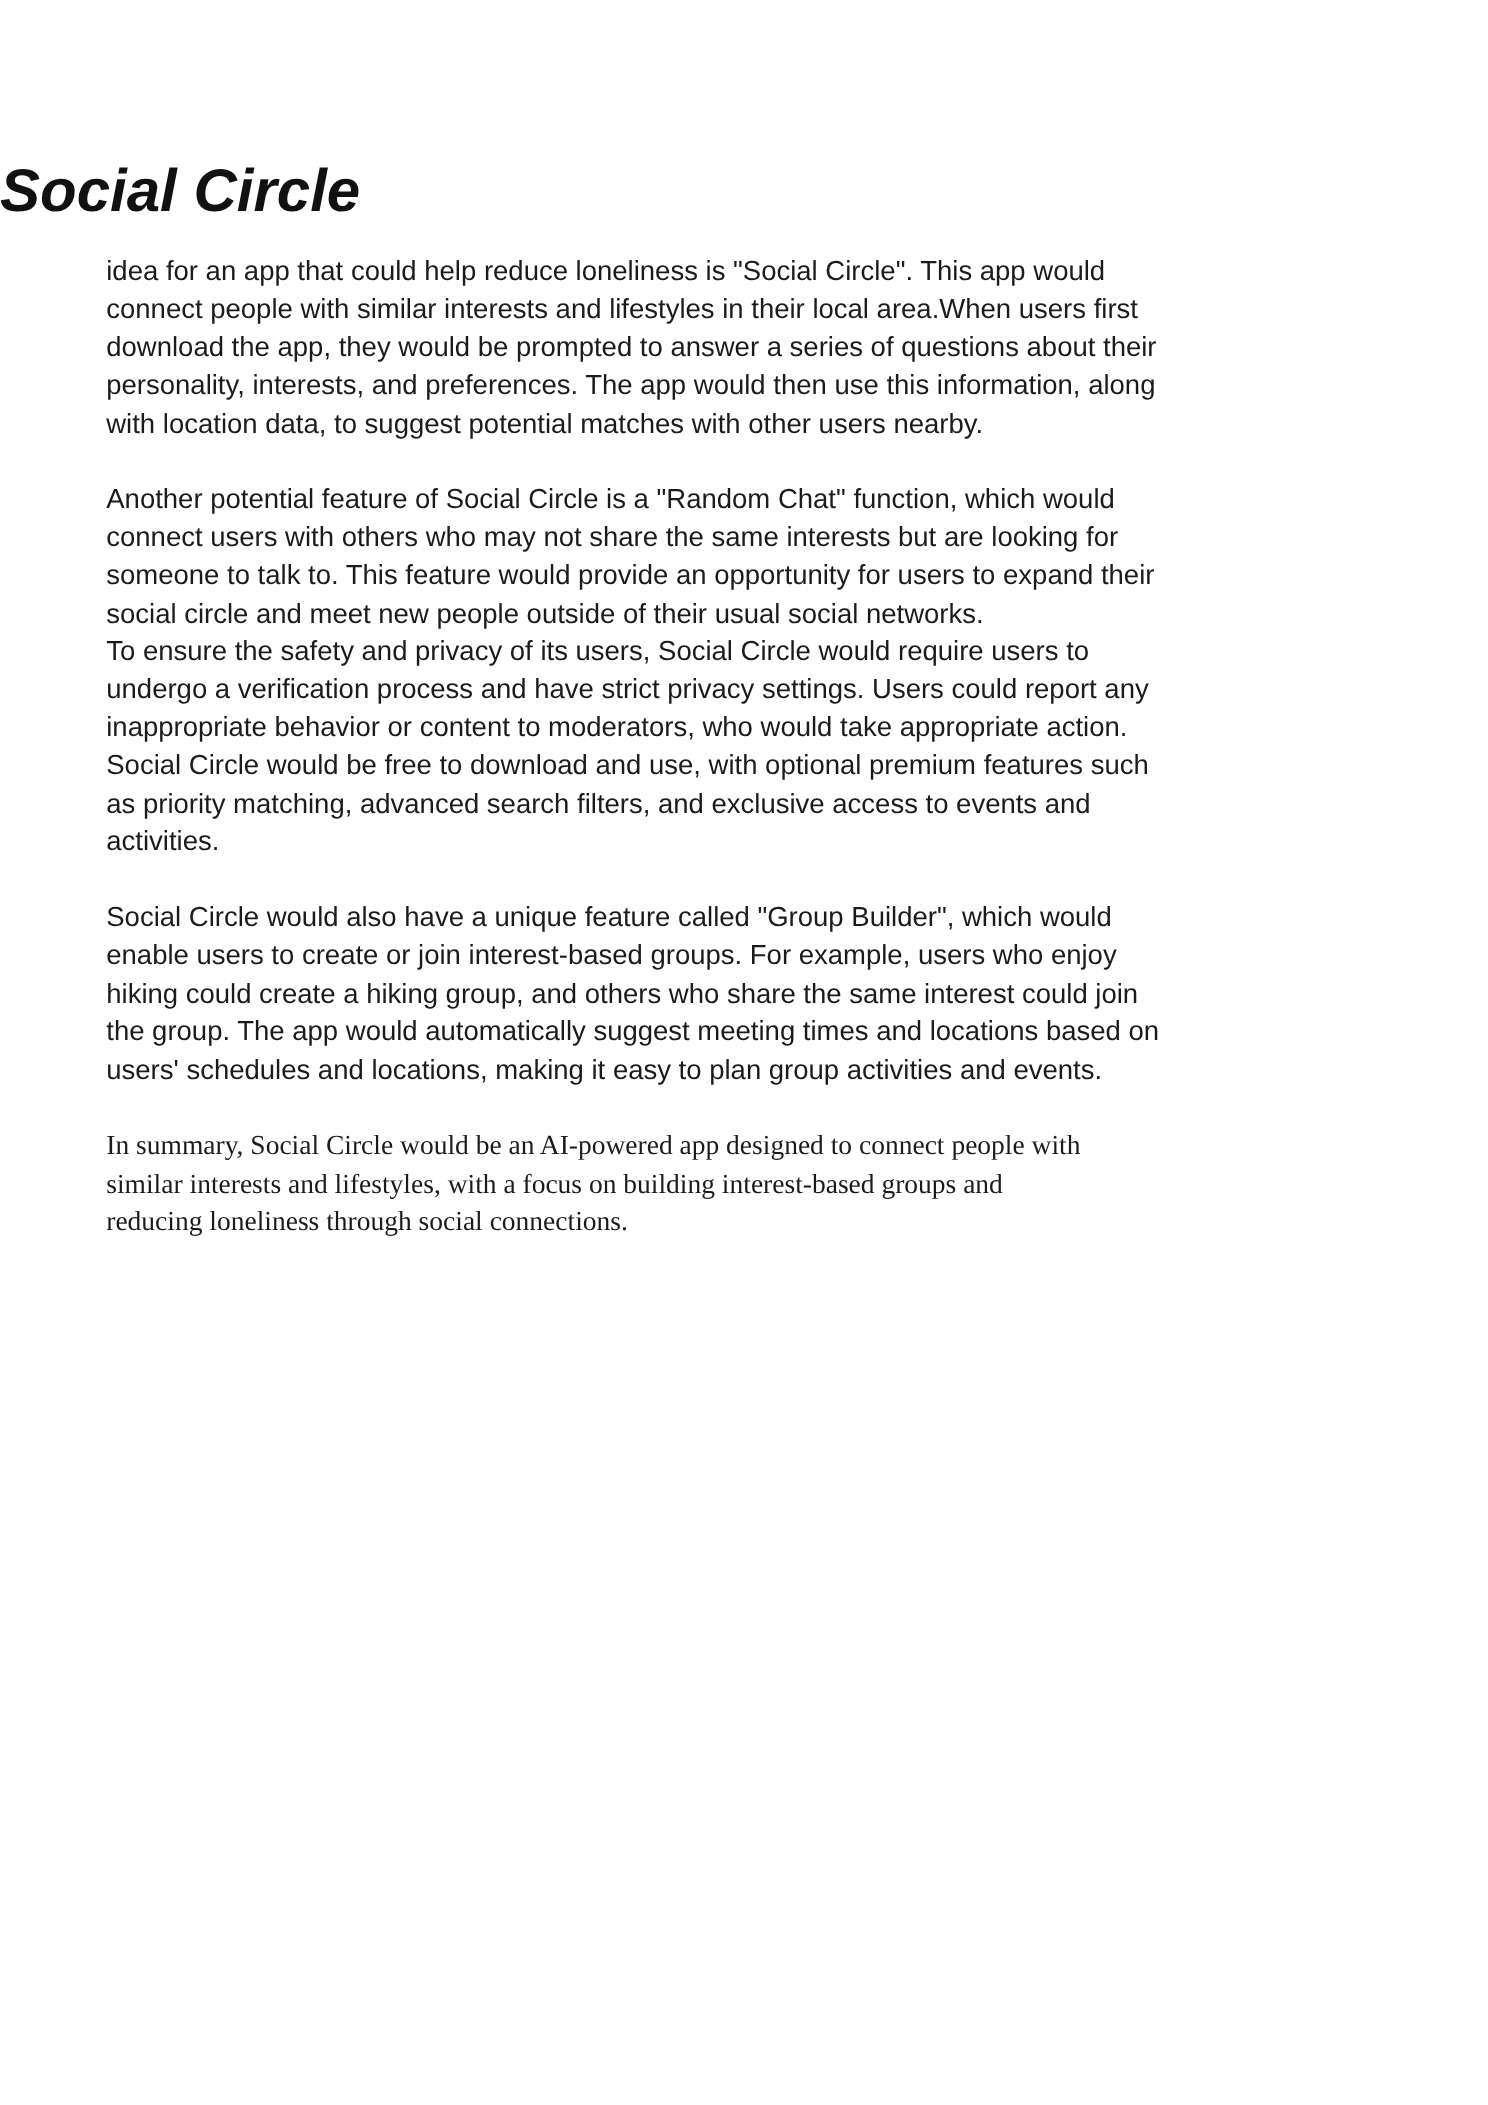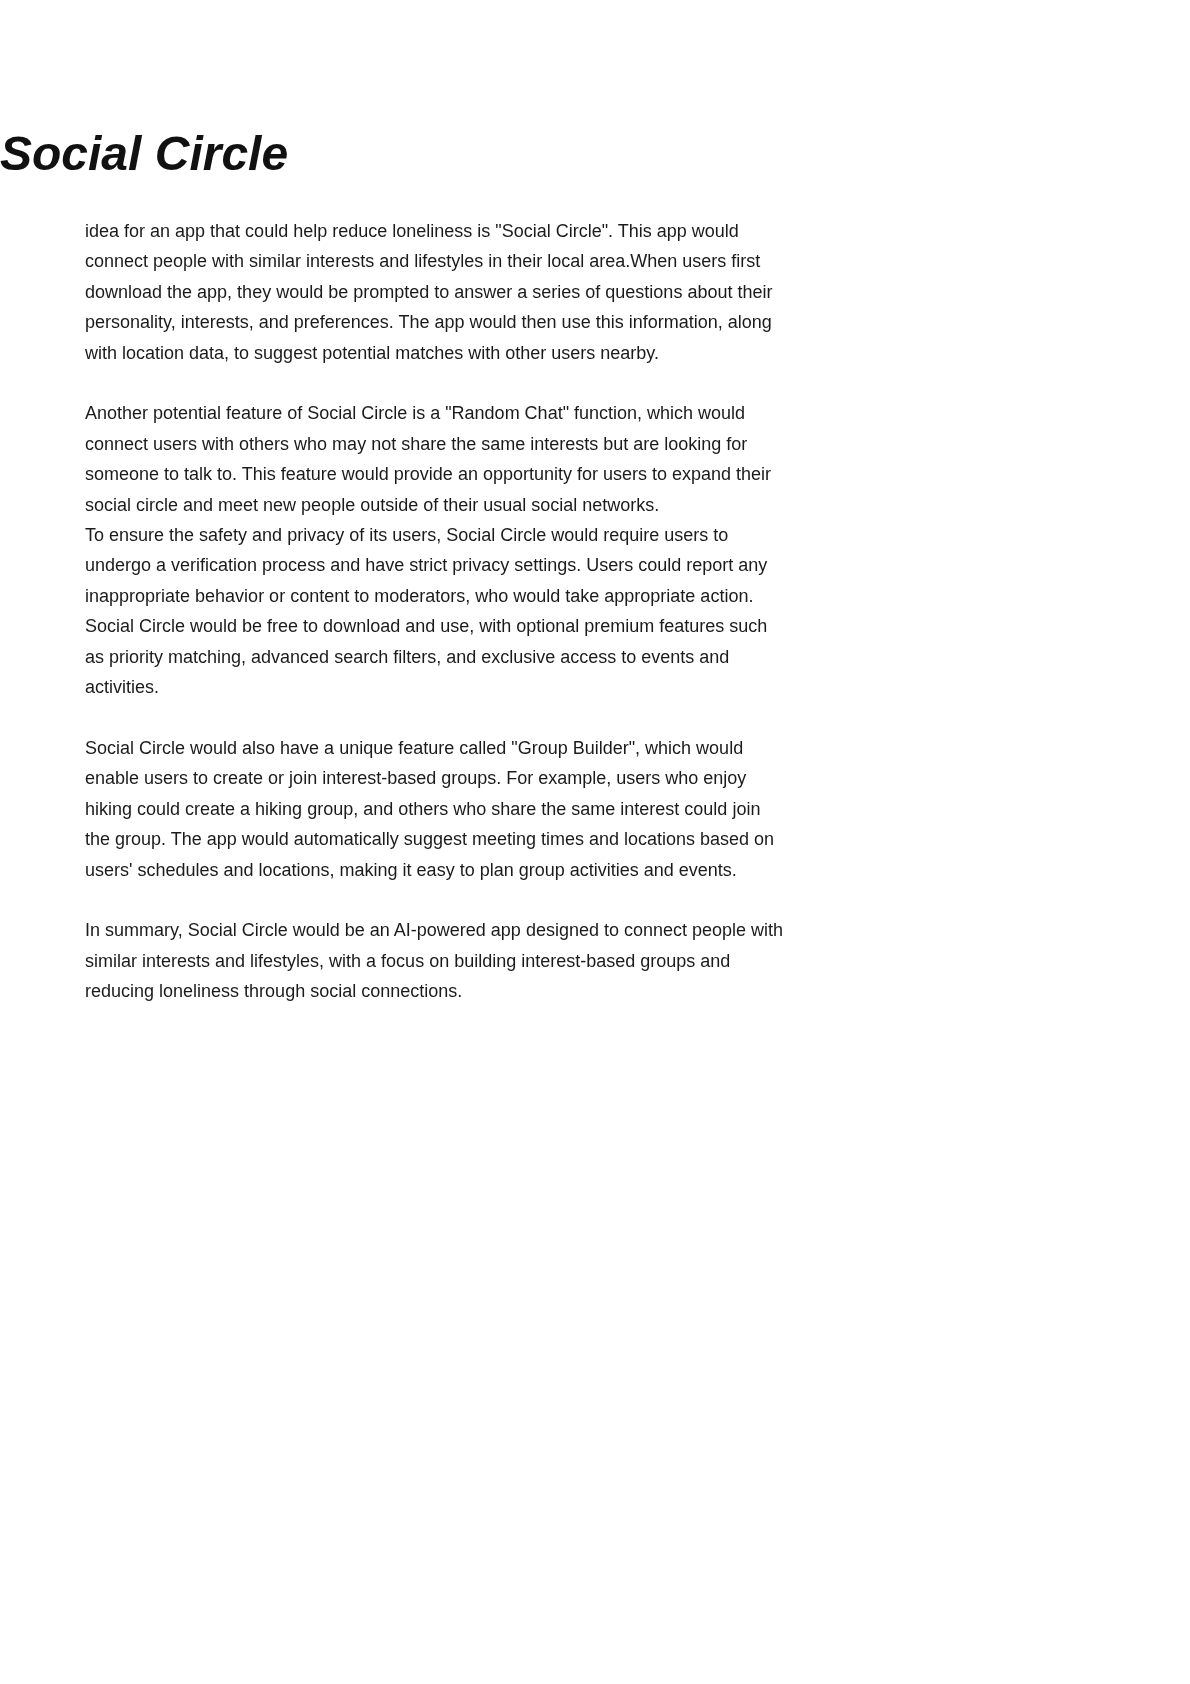--- a/index.html
+++ b/index.html
@@ -23,34 +23,35 @@
     text-align: left;
     font-family: "Liberation Sans", "DejaVu Sans", sans-serif;
     font-weight: 700;
     font-size: 48px;
     line-height: 1.0;
     color: #111111;
     letter-spacing: 0px;
     font-style: italic;
   }
   .doc-body {
-    margin-top: 38px;
+    margin-top: 24px;
     margin-left: 85px;
     width: 1045px;
     color: #1b1b1b;
-    font-size: 18px;
+    font-size: 22px;
     line-height: 30.4px;
     font-weight: 400;
   }
   .doc-body p {
     margin: 0 0 30.4px 0;
     white-space: pre-line; 
   }
   .doc-body p:last-child {
     margin-bottom: 0;
+    font-family: Liberation Serif, serif;
   }
 </style>
 </head>
 <body>
 
 <div class="page">
 
   <h1 class="doc-title">Social Circle</h1>
 
   <div class="doc-body">

